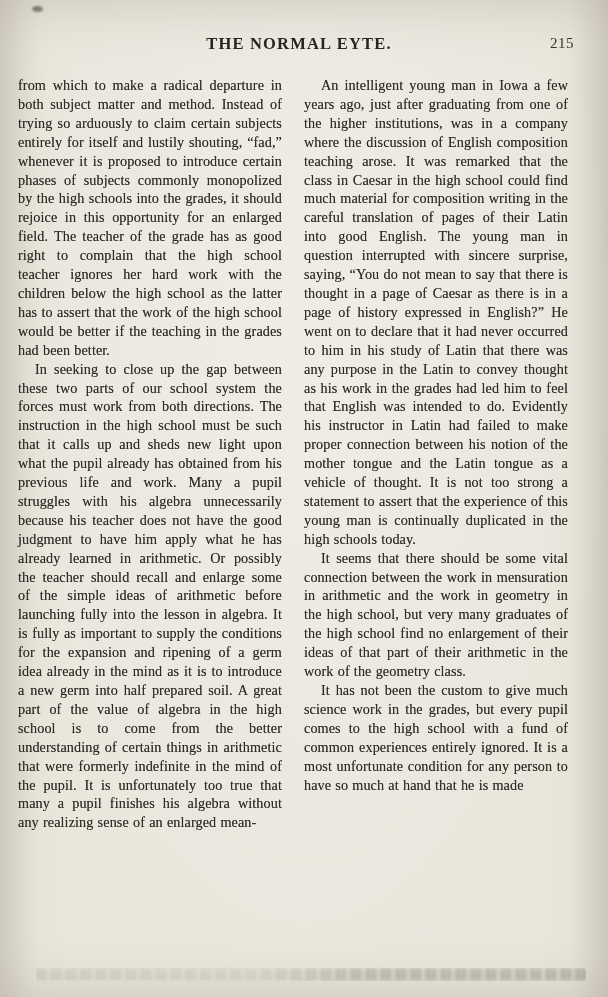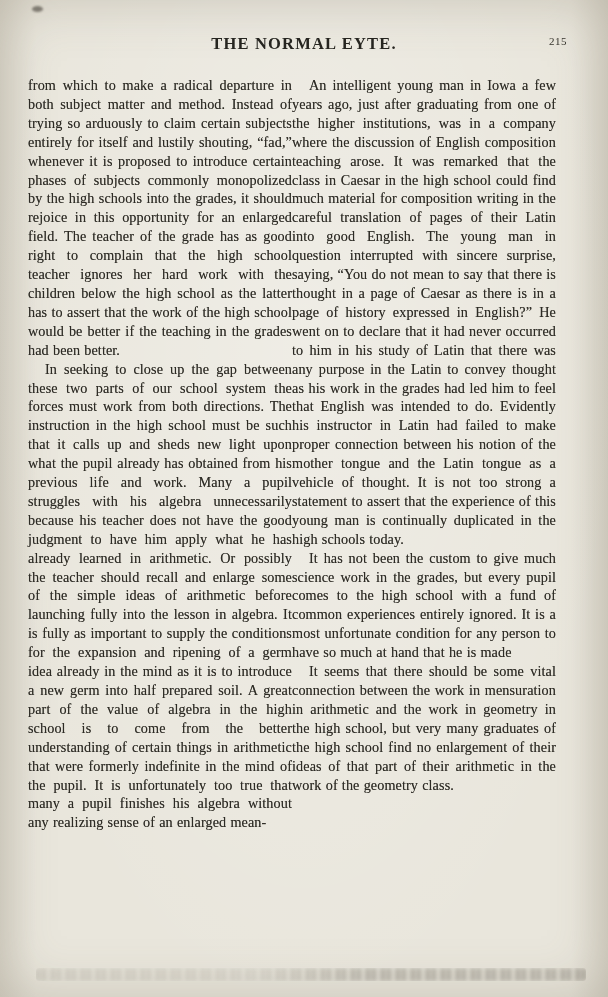--- a/index.html
+++ b/index.html
@@ -12,21 +12,21 @@
     position: relative;
     overflow: hidden;
     background: #e9e6dc;
     font-family: "Liberation Serif", "DejaVu Serif", serif;
     color: #2b2a26;
   }
   .page {
     position: absolute;
     inset: 0;
     box-sizing: border-box;
-    padding: 34px 28px 0 28px;
+    padding: 34px 28px 0 18px;
     background:
       radial-gradient(ellipse at 50% 35%, rgba(255,255,255,0.28), rgba(255,255,255,0) 75%),
       linear-gradient(90deg, rgba(120,110,90,0.10), rgba(120,110,90,0) 6%, rgba(120,110,90,0) 94%, rgba(120,110,90,0.12)),
       #e9e6dc;
     box-shadow: inset 0 0 55px rgba(110,100,80,0.28);
   }
   .header {
     position: relative;
     height: 26px;
     margin-bottom: 16px;
@@ -36,29 +36,30 @@
     left: 0;
     right: 0;
     text-align: center;
     font-weight: bold;
     font-size: 16.5px;
     letter-spacing: 1.2px;
     color: #262520;
   }
   .page-number {
     position: absolute;
-    right: 13px;
+    right: 6px;
     top: 1px;
-    font-size: 11px;
+    font-size: 15px;
     letter-spacing: 0.5px;
     color: #35332c;
     text-align: center;
   }
   .columns {
     display: flex;
+    gap: 22px;
   }
   .col {
     width: 264px;
     text-align: justify;
     font-size: 14.2px;
     line-height: 18.9px;
     letter-spacing: 0.1px;
     word-spacing: 0.5px;
     color: #2d2b25;
     text-shadow: 0 0 0.5px rgba(45,43,37,0.55);
@@ -114,21 +115,21 @@
 
   <div class="columns">
 
     <div class="col">
       <p class="no-indent">from which to make a radical departure in both subject matter and method.  Instead of trying so arduously to claim certain subjects entirely for itself and lustily shouting, “fad,” whenever it is proposed to introduce certain phases of subjects commonly monopolized by the high schools into the grades, it should rejoice in this opportunity for an enlarged field. The teacher of the grade has as good right to complain that the high school teacher ignores her hard work with the children below the high school as the latter has to assert that the work of the high school would be better if the teaching in the grades had been better.</p>
       <p>In seeking to close up the gap between these two parts of our school system the forces must work from both directions.  The instruction in the high school must be such that it calls up and sheds new light upon what the pupil already has obtained from his previous life and work. Many a pupil struggles with his algebra unnecessarily because his teacher does not have the good judgment to have him apply what he has already learned in arithmetic.  Or possibly the teacher should recall and enlarge some of the simple ideas of arithmetic before launching fully into the lesson in algebra.  It is fully as important to supply the conditions for the expansion and ripening of a germ idea already in the mind as it is to introduce a new germ into half prepared soil. A great part of the value of algebra in the high school is to come from the better understanding of certain things in arithmetic that were formerly indefinite in the mind of the pupil.  It is unfortunately too true that many a pupil finishes his algebra without any realizing sense of an enlarged mean-</p>
     </div>
 
     <div class="col">
       <p>An intelligent young man in Iowa a few years ago, just after graduating from one of the higher institutions, was in a company where the discussion of English composition teaching arose.  It was remarked that the class in Caesar in the high school could find much material for composition writing in the careful translation of pages of their Latin into good English.  The young man in question interrupted with sincere surprise, saying, “You do not mean to say that there is thought in a page of Caesar as there is in a page of history expressed in English?”  He went on to declare that it had never occurred to him in his study of Latin that there was any purpose in the Latin to convey thought as his work in the grades had led him to feel that English was intended to do.  Evidently his instructor in Latin had failed to make proper connection between his notion of the mother tongue and the Latin tongue as a vehicle of thought.  It is not too strong a statement to assert that the experience of this young man is continually duplicated in the high schools today.</p>
+      <p>It seems that there should be some vital connection between the work in mensuration in arithmetic and the work in geometry in the high school, but very many graduates of the high school find no enlargement of their ideas of that part of their arithmetic in the work of the geometry class.</p>
       <p>It has not been the custom to give much science work in the grades, but every pupil comes to the high school with a fund of common experiences entirely ignored.  It is a most unfortunate condition for any person to have so much at hand that he is made</p>
-      <p>It seems that there should be some vital connection between the work in mensuration in arithmetic and the work in geometry in the high school, but very many graduates of the high school find no enlargement of their ideas of that part of their arithmetic in the work of the geometry class.</p>
     </div>
 
   </div>
 
   <div class="smudge-strip"></div>
 
 </div>
 
 </body></html>

